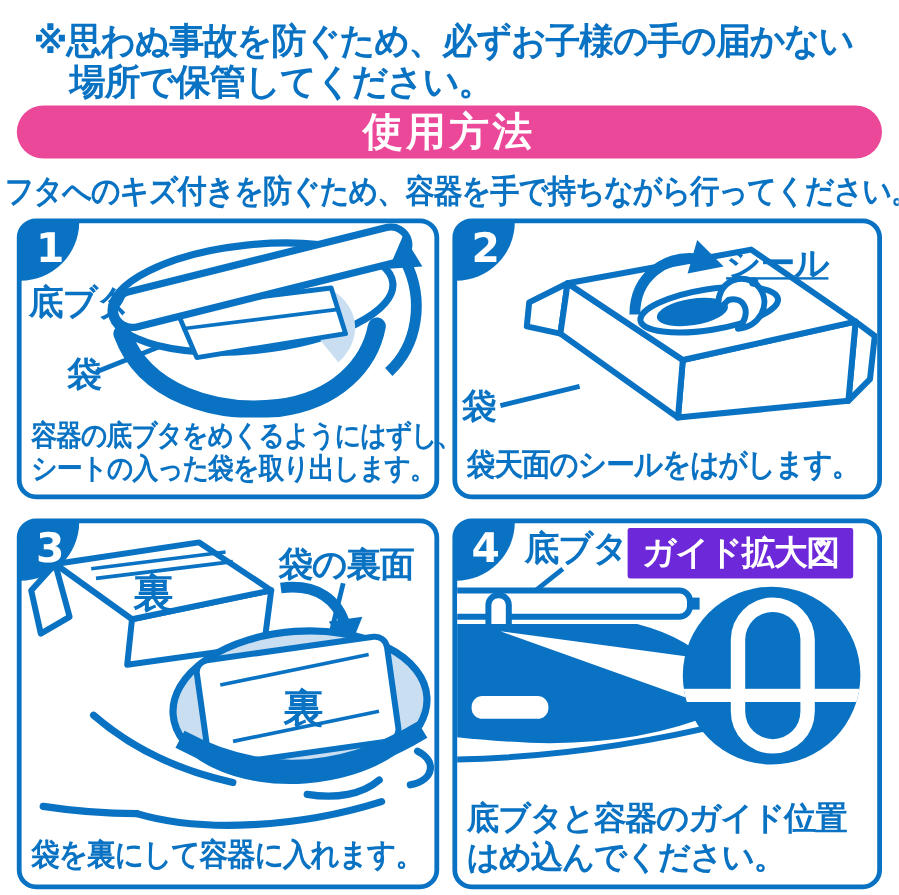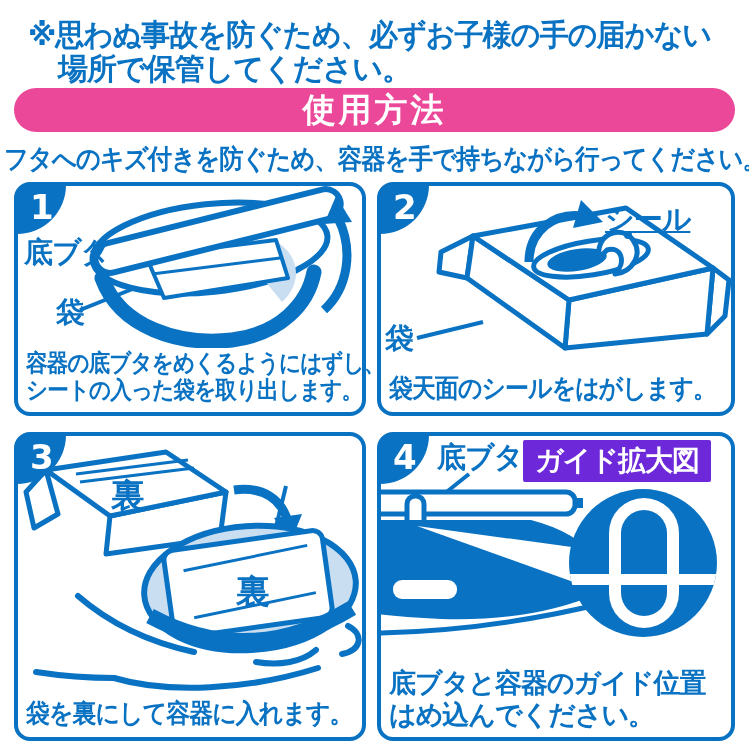--- a/index.html
+++ b/index.html
@@ -122,20 +122,21 @@
       <g>
         <path d="M 148 76 C 148 44 174 26 202 30" fill="none" stroke="#0a72c2" stroke-width="9"></path>
         <polygon points="192,42 222,36 200,14" fill="#0a72c2"></polygon>
       </g>
     </svg>
     <div class="cap nowrap sq92" style="bottom:10px;font-size:26px;">袋天面のシールをはがします。</div>
   </div>
 
   <div class="panel p3">
     <div class="badge">3</div>
+    <div class="lbl" style="left:214px;top:20px;">袋の裏面</div>
     <div class="lbl lbl-big" style="left:93px;top:42px;">裏</div>
     <div class="lbl lbl-big" style="left:218px;top:138px;">裏</div>
     <svg class="illus" width="344" height="262" viewBox="0 0 344 262">
 
       <line x1="268" y1="50" x2="246" y2="140" stroke="#0a72c2" stroke-width="4"></line>
 
       <g stroke="#0a72c2" stroke-width="5" stroke-linejoin="round" fill="#ffffff">
         <polygon points="28,34 8,56 16,92 40,78"></polygon>
         <polygon points="92,80 208,56 202,102 88,118"></polygon>
         <polygon points="28,34 148,16 208,56 92,80"></polygon>

